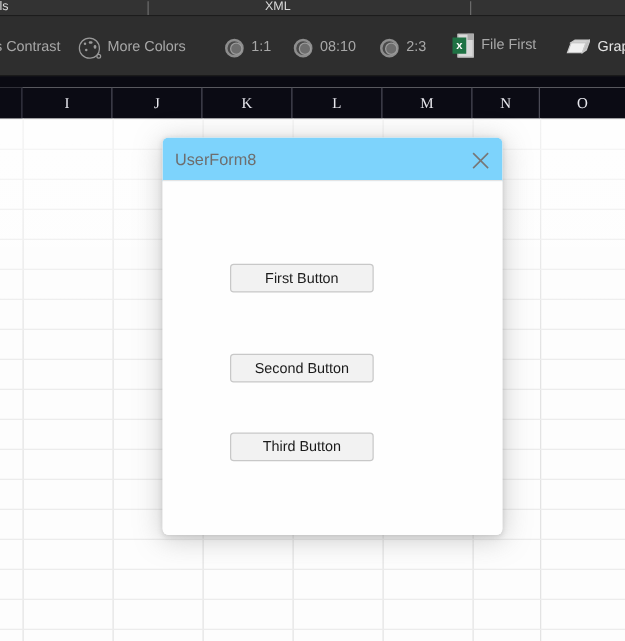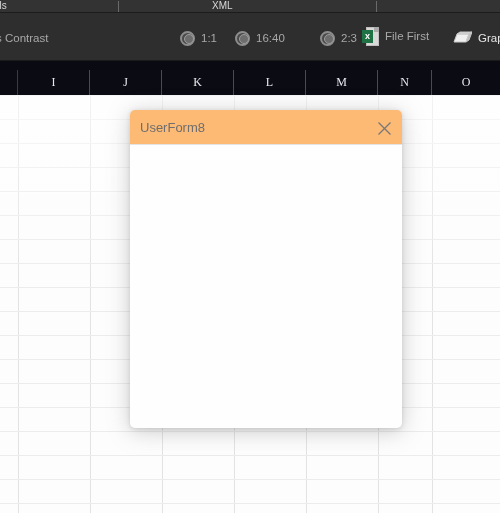--- a/index.html
+++ b/index.html
@@ -136,21 +136,21 @@
   
   #dialog {
     position:absolute; left:130px; top:110px; width:272px; height:318px;
     background:#fefefe;
     border-radius:5px;
     box-shadow:0 3px 22px rgba(120,120,120,0.38), 0 1px 4px rgba(120,120,120,0.25);
     overflow:hidden;
   }
   #dlg-header {
     position:absolute; left:0; top:0; width:272px; height:35px;
-    background:#fdba74;
+    background:#7dd3fc;
     border-bottom:1px solid #e4e4e4;
   }
   #dlg-title {
     position:absolute; left:10px; top:0; height:35px;
     display:flex; align-items:center;
     font-size:13px; color:#6e6e6e;
     font-family:"Liberation Sans", sans-serif;
   }
   #dlg-close {
     position:absolute; right:5px; top:5px; width:26px; height:26px;
@@ -187,32 +187,43 @@
     <div class="tab-label" style="left:212px">XML</div>
     <div class="tab-sep" style="left:376px"></div>
   </div>
 
   <div id="toolbar">
 
     <div class="tb-item" style="left:-4px">
       <span class="tb-text">s Contrast</span>
     </div>
 
+    <div class="tb-item" style="left:63px">
+      <span class="ico-palette">
+        <span class="pal-body"></span>
+        <span class="dot d1"></span>
+          <span class="dot d2"></span>
+        <span class="dot d3"></span>
+          <span class="dot d4"></span>
+        <span class="hole"></span>
+      </span>
+      <span class="tb-text">More Colors</span>
+    </div>
 
     <div class="tb-item" style="left:180px">
       <span class="ico-radio"></span>
       <span class="tb-text">1:1</span>
     </div>
 
     <div class="tb-item" style="left:235px">
       <span class="ico-radio"></span>
-      <span class="tb-text">16:40</span>
-    </div>
-
-    <div class="tb-item" style="left:320px">
+      <span class="tb-text">08:10</span>
+    </div>
+
+    <div class="tb-item" style="left:304px">
       <span class="ico-radio"></span>
       <span class="tb-text">2:3</span>
     </div>
 
     <div class="tb-item" style="left:362px; top:12px">
       <span class="ico-xfile">
         <span class="sheet"></span>
         <span class="fold"></span>
         <span class="xbox">x</span>
       </span>
@@ -285,14 +296,19 @@
   <div id="dlg-header">
     <div id="dlg-title">UserForm8</div>
     <div id="dlg-close">
       <svg width="15" height="15" viewBox="0 0 15 15">
         <line x1="1.5" y1="1.5" x2="13.5" y2="13.5" stroke="#777" stroke-width="1.3"></line>
         <line x1="13.5" y1="1.5" x2="1.5" y2="13.5" stroke="#777" stroke-width="1.3"></line>
       </svg>
     </div>
   </div>
 
+  <div id="dlg-body">
+    <div class="form-btn" id="btn-first">First Button</div>
+    <div class="form-btn" id="btn-second">Second Button</div>
+    <div class="form-btn" id="btn-third">Third Button</div>
+  </div>
 
 </div>
 
 </body></html>

